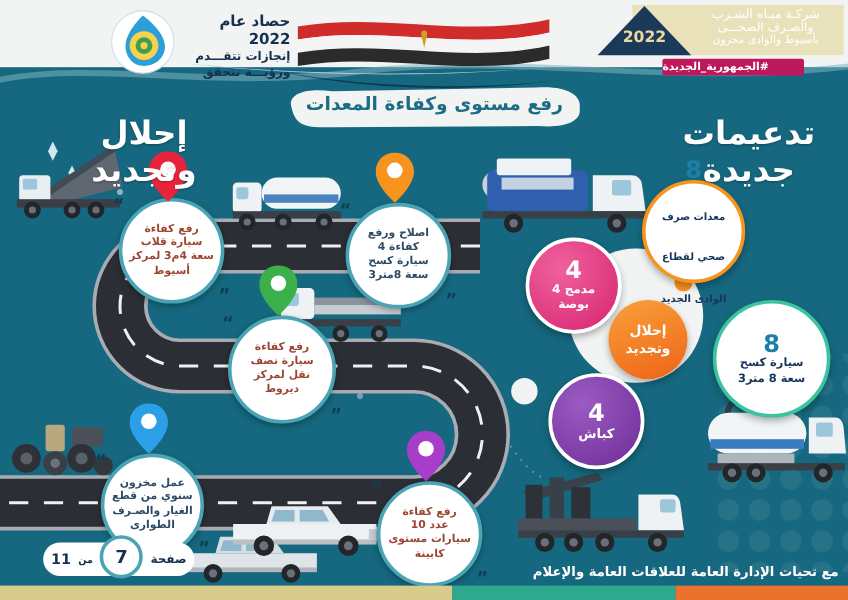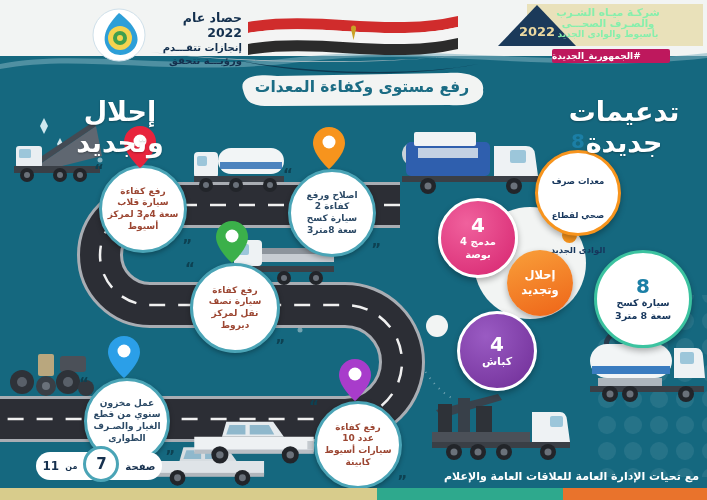--- a/index.html
+++ b/index.html
@@ -14,21 +14,21 @@
   .haya-smile{position:absolute;left:5px;top:3px;width:12px;height:6px;border:2.5px solid #f26c3d;border-top:none;border-radius:0 0 12px 12px;}
   .haya-t1{color:#3aa9a0;font-size:9px;font-weight:bold;line-height:1.1;}
   .haya-t2{background:#3aa9a0;color:#fff;border-radius:7px;font-size:8.5px;font-weight:bold;width:36px;margin:0 auto;line-height:1.3;}
   .haya-tag{height:3px;background:#8fc7c2;border-radius:2px;width:44px;margin:3px auto 0;}
   .harvest{left:146px;top:10px;width:96px;direction:rtl;text-align:right;color:#14304e;font-weight:bold;}
   .harvest .h1{font-size:12.5px;}
   .harvest .h2{font-size:10px;margin-top:2px;}
   .company-banner-bg{left:527px;top:4px;width:176px;height:42px;background:#e9e1ba;}
   .company-tri{left:498px;top:5px;width:0;height:0;border-left:39px solid transparent;border-right:39px solid transparent;border-bottom:41px solid #1b3a5a;}
   .company-year{left:503px;top:24px;width:68px;text-align:center;color:#ecd9a0;font-weight:bold;font-size:13px;}
-  .company-text{left:544px;top:6px;width:128px;direction:rtl;text-align:center;color:#86efac;font-weight:bold;}
+  .company-text{left:574px;top:6px;width:128px;direction:rtl;text-align:center;color:#ffffff;font-weight:normal;}
   .company-text .c1{font-size:10.5px;}
   .company-text .c2{font-size:10px;}
   .company-text .c3{font-size:9px;}
   .hashtag{left:552px;top:49px;width:118px;height:14px;background:#be185d;color:#fff;font-size:9px;font-weight:bold;
            direction:rtl;text-align:left;line-height:15px;border-radius:2px;}
   
   .headline{left:237px;top:71px;width:250px;height:38px;}
   .headline-text{position:absolute;left:0;top:7px;width:250px;text-align:center;color:#1b6c84;
                  font-weight:bold;font-size:15.5px;direction:rtl;}
   .sec-title{color:#fff;font-weight:bold;font-size:27px;direction:rtl;text-shadow:0 1px 2px rgba(0,0,0,.3);}
@@ -275,21 +275,21 @@
     <span class="quote q-tl">“</span>
     <div>رفع كفاءة</div>
     <div>سيارة قلاب</div>
     <div>سعة 4م3 لمركز</div>
     <div>أسيوط</div>
     <span class="quote q-br">”</span>
   </div>
   <div class="abs plabel navyt" style="left:288px;top:169px;width:82px;height:82px">
     <span class="quote q-tl">“</span>
     <div>اصلاح ورفع</div>
-    <div>كفاءة 2</div>
+    <div>كفاءة 4</div>
     <div>سيارة كسح</div>
     <div>سعة 8متر3</div>
     <span class="quote q-br">”</span>
   </div>
   <div class="abs plabel maroon" style="left:190px;top:263px;width:84px;height:84px">
     <span class="quote q-tl">“</span>
     <div>رفع كفاءة</div>
     <div>سيارة نصف</div>
     <div>نقل لمركز</div>
     <div>ديروط</div>
@@ -300,21 +300,21 @@
     <div>عمل مخزون</div>
     <div>سنوي من قطع</div>
     <div>الغيار والصـرف</div>
     <div>الطوارى</div>
     <span class="quote q-br">”</span>
   </div>
   <div class="abs plabel maroon" style="left:314px;top:401px;width:82px;height:82px">
     <span class="quote q-tl">“</span>
     <div>رفع كفاءة</div>
     <div>عدد 10</div>
-    <div>سيارات أسيوط</div>
+    <div>سيارات مستوى</div>
     <div>كابينة</div>
     <span class="quote q-br">”</span>
   </div>
 
   <svg class="abs" style="left:124px;top:126px" width="32" height="42" viewBox="0 0 32 42">
     <path d="M16,0 C7,0 0,7 0,16 C0,28 16,42 16,42 C16,42 32,28 32,16 C32,7 25,0 16,0 Z" fill="#e8243d"></path>
     <circle cx="16" cy="15" r="6.5" fill="#fff"></circle>
   </svg>
   <svg class="abs" style="left:313px;top:127px" width="32" height="42" viewBox="0 0 32 42">
     <path d="M16,0 C7,0 0,7 0,16 C0,28 16,42 16,42 C16,42 32,28 32,16 C32,7 25,0 16,0 Z" fill="#f7941d"></path>
@@ -355,21 +355,21 @@
     <polygon points="103,27 108,27 105.5,38" fill="#c9a227"></polygon>
     <circle cx="105.5" cy="26" r="2.5" fill="#c9a227"></circle>
   </svg>
 
   <div class="abs company-banner-bg"></div>
   <div class="abs company-tri"></div>
   <div class="abs company-year">2022</div>
   <div class="abs company-text">
     <div class="c1">شركـة ميـاه الشـرب</div>
     <div class="c2">والصـرف الصحـــى</div>
-    <div class="c3">بأسيوط والوادى الجديد</div>
+    <div class="c3">بأسيوط والوادى مخزون</div>
   </div>
   <div class="abs hashtag">#الجمهورية_الجديدة</div>
 
   <div class="abs headline">
     <svg width="250" height="38" viewBox="0 0 250 38">
       <path d="M6,19 C2,7 18,2 40,5 L210,2 C236,0 248,9 246,19 C248,29 236,36 212,34 L38,35 C14,36 9,31 6,19 Z" fill="#f2f4f3"></path>
     </svg>
     <div class="headline-text">رفع مستوى وكفاءة المعدات</div>
   </div>
 

